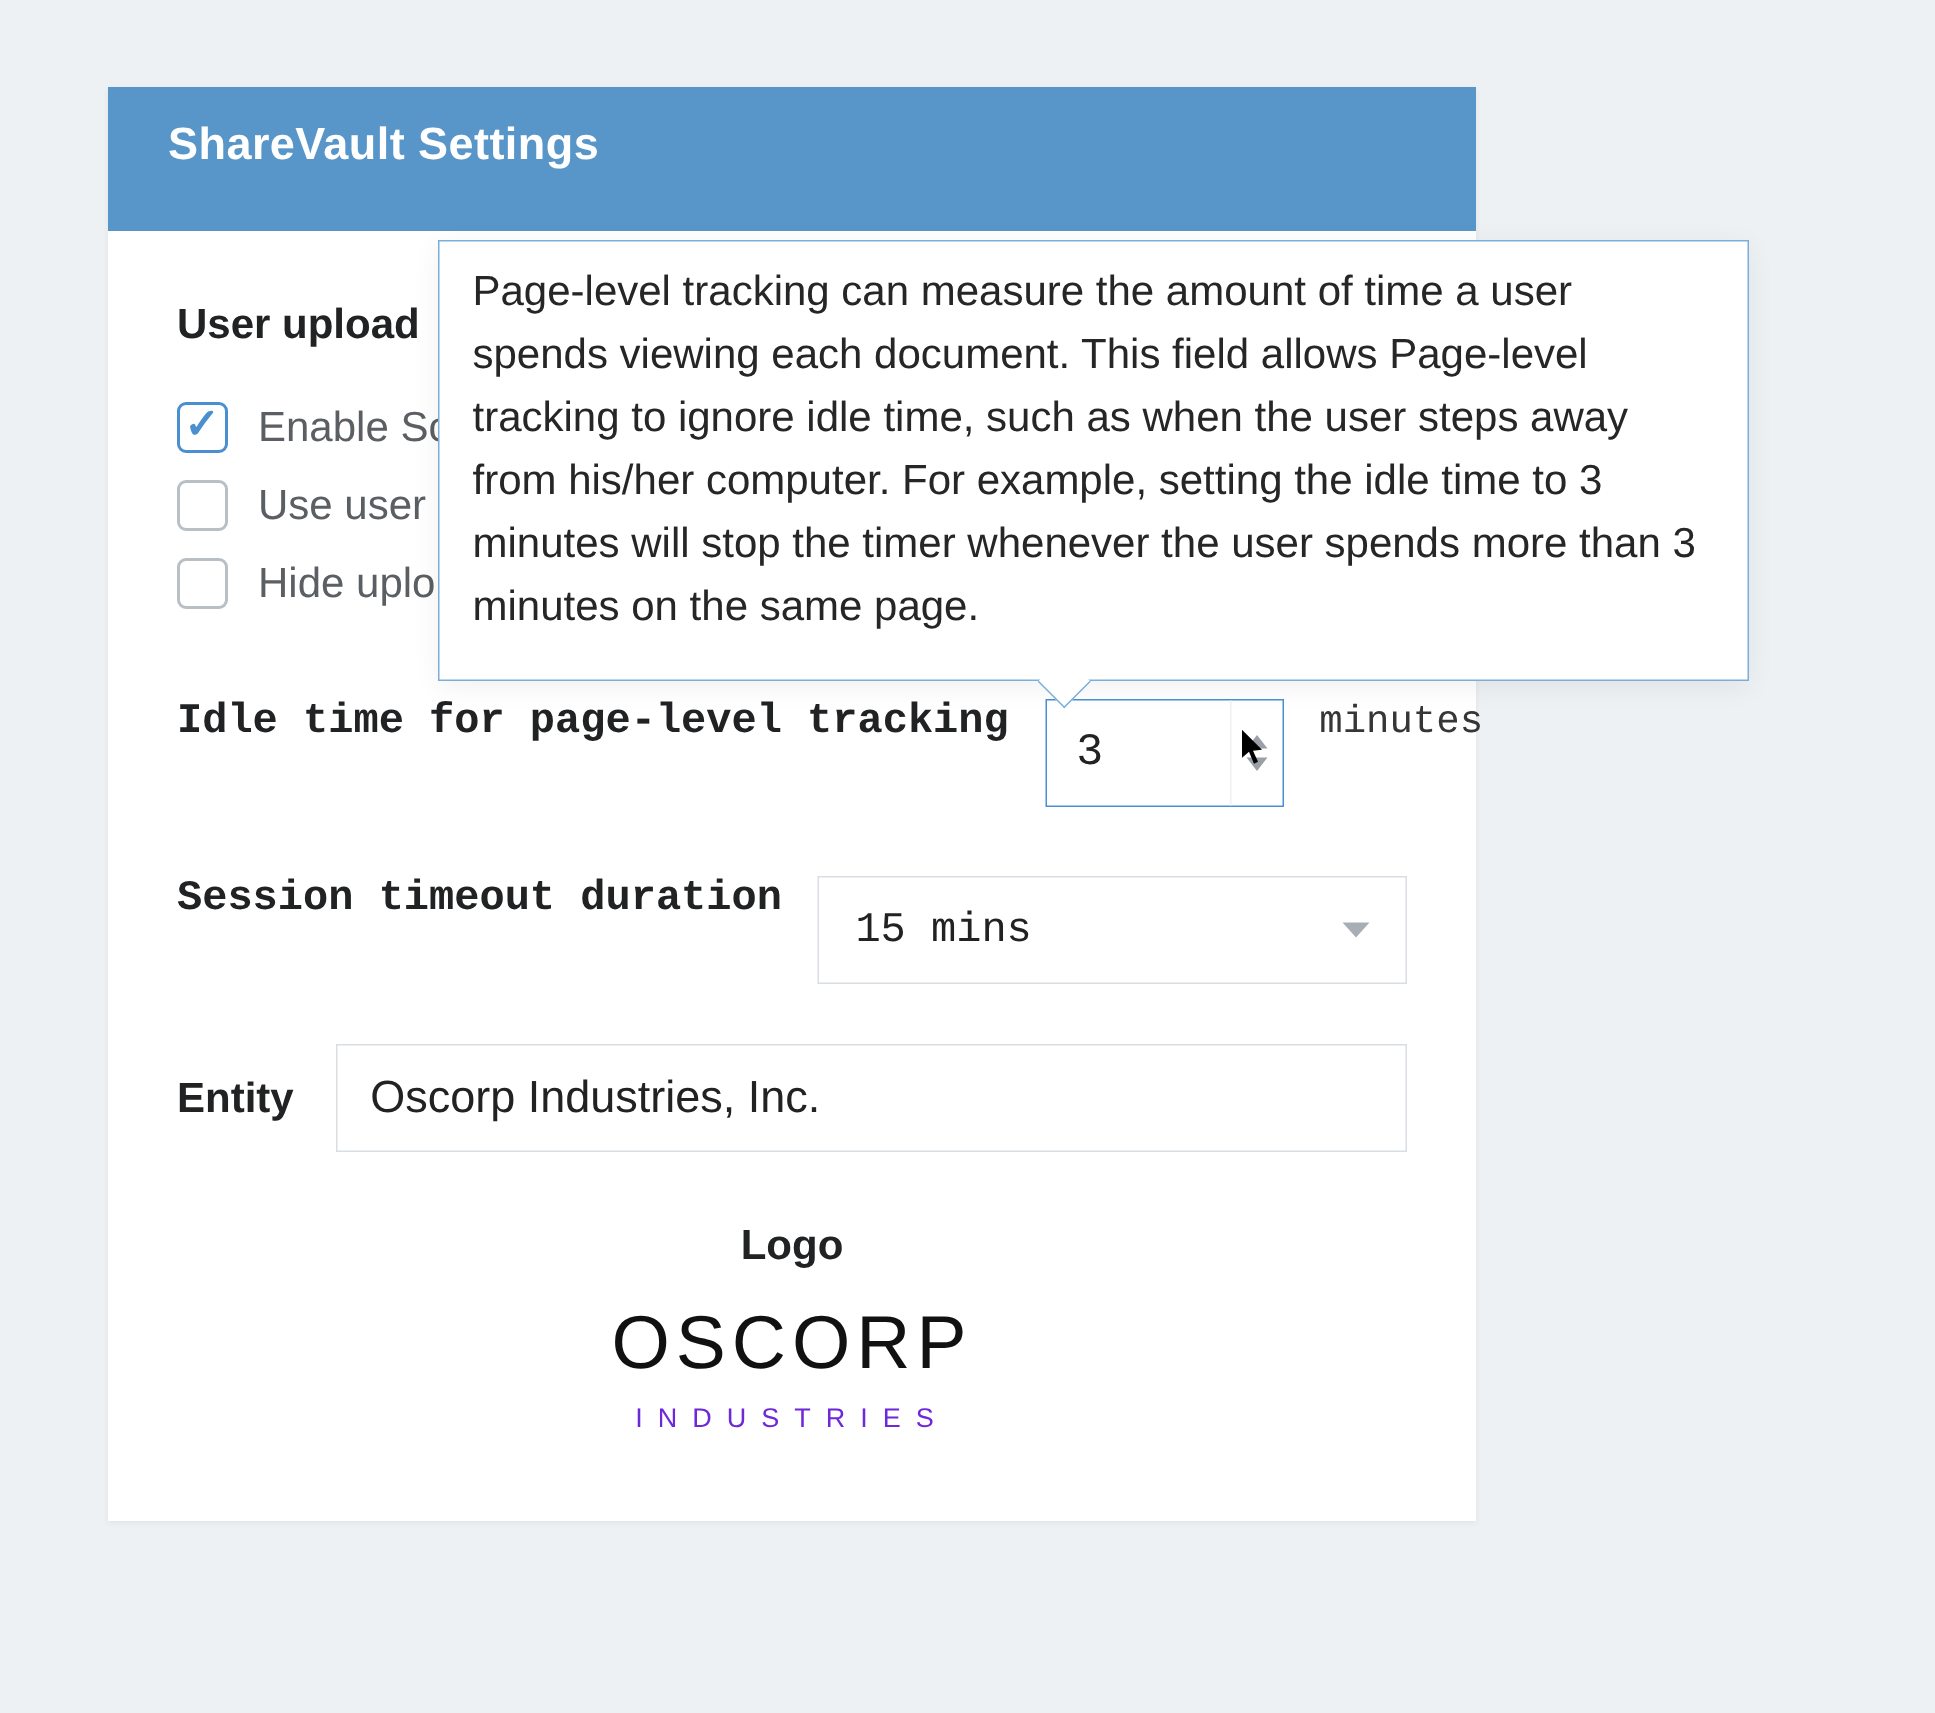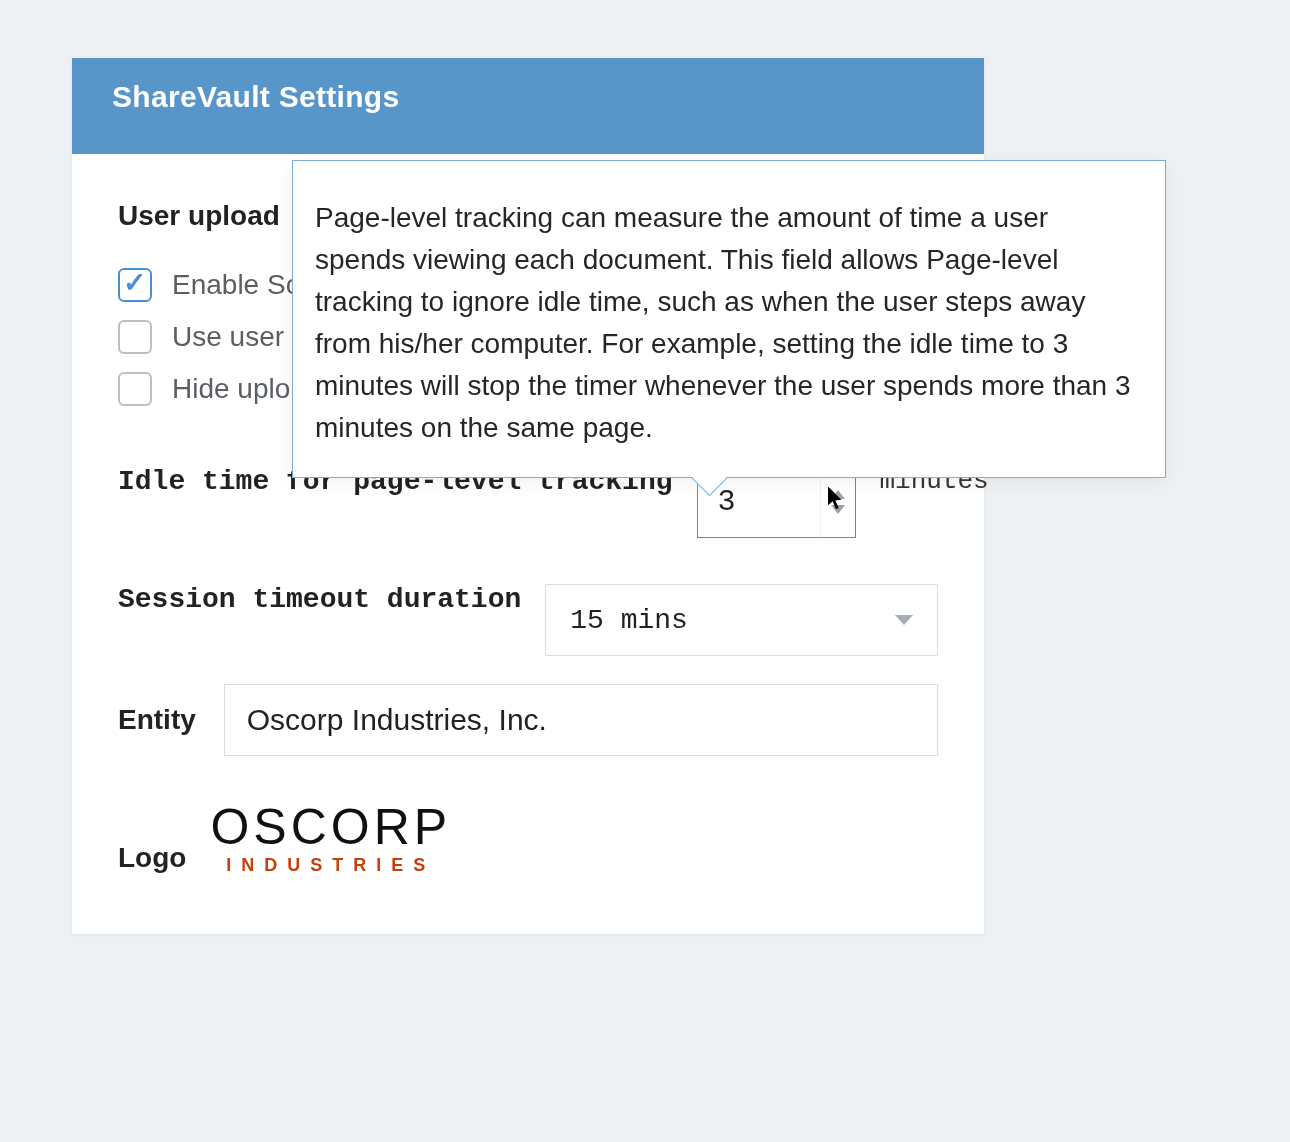--- a/index.html
+++ b/index.html
@@ -149,33 +149,33 @@
     background:#fff;
   }
   .caret-down{
     width:0;height:0;
     border-left:9px solid transparent;
     border-right:9px solid transparent;
     border-top:10px solid #a7aeb5;
   }
 
   .entity-row{
-    display:flex;align-items:center;gap:28px;margin-top:28px;
+    display:flex;align-items:center;gap:28px;margin-top:40px;
   }
   .text-input{
     border:1px solid #d9dee3;
     padding:0 22px;height:70px;
     font-size:30px;
     width:720px;
     font-family:inherit;
     color:#222;
   }
 
   .logo-row{
-    display:flex;align-items:flex-end;gap:24px;margin-top:46px;
+    display:flex;align-items:center;gap:24px;margin-top:46px;flex-direction:column;
   }
 
   .btn{
     background:var(--accent);
     color:#fff;
     border:none;
     font-weight:700;
     font-size:30px;
     padding:20px 32px;
     display:flex;align-items:center;gap:14px;
@@ -208,34 +208,33 @@
   .logo-mark .big{
     font-size:50px;
     font-weight:300;
     letter-spacing:4px;
     color:#111;
     font-family:"Futura","Avenir Next","Avenir",sans-serif;
   }
   .logo-mark .small{
     font-size:18px;
     letter-spacing:10px;
-    color:#c2410c;
-    margin-top:4px;
+    color:#6d28d9;
+    margin-top:16px;
     font-family:"Futura","Avenir Next","Avenir",sans-serif;
-    font-weight:bold;
   }
 
   
   .tooltip{
     position:absolute;
     left:292px; top:160px;
     width:828px;
     background:#fff;
     border:1.5px solid var(--tooltip-border);
-    padding:36px 22px 28px;
+    padding:12px 22px 28px;
     font-size:28px;
     line-height:1.5;
     color:#262626;
     box-shadow:0 4px 18px rgba(0,0,0,.06);
   }
   .tooltip::after{
     content:"";
     position:absolute;
     bottom:-14px; left:404px;
     width:24px;height:24px;

